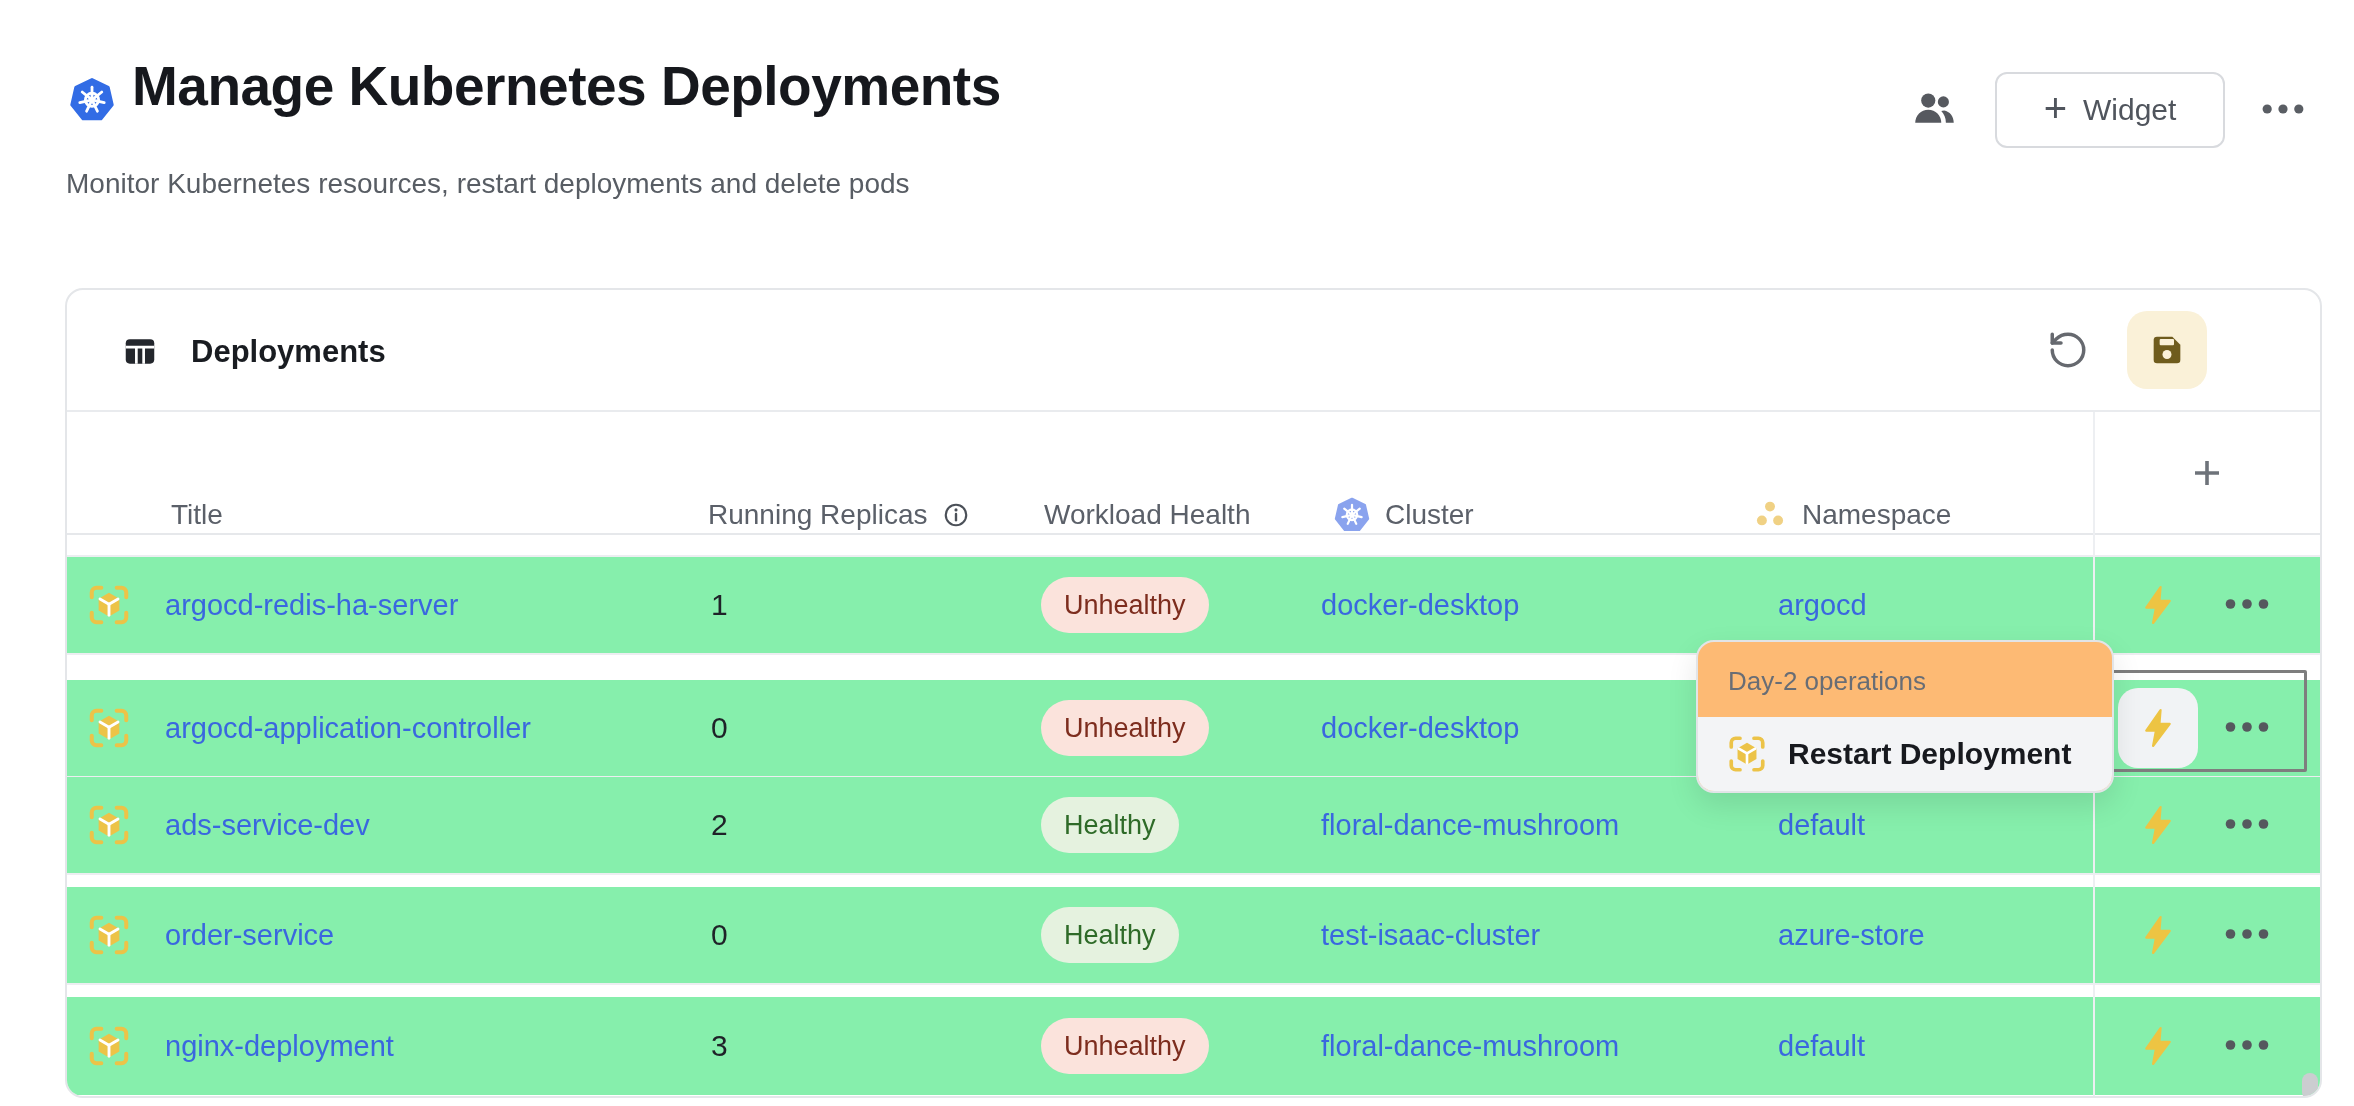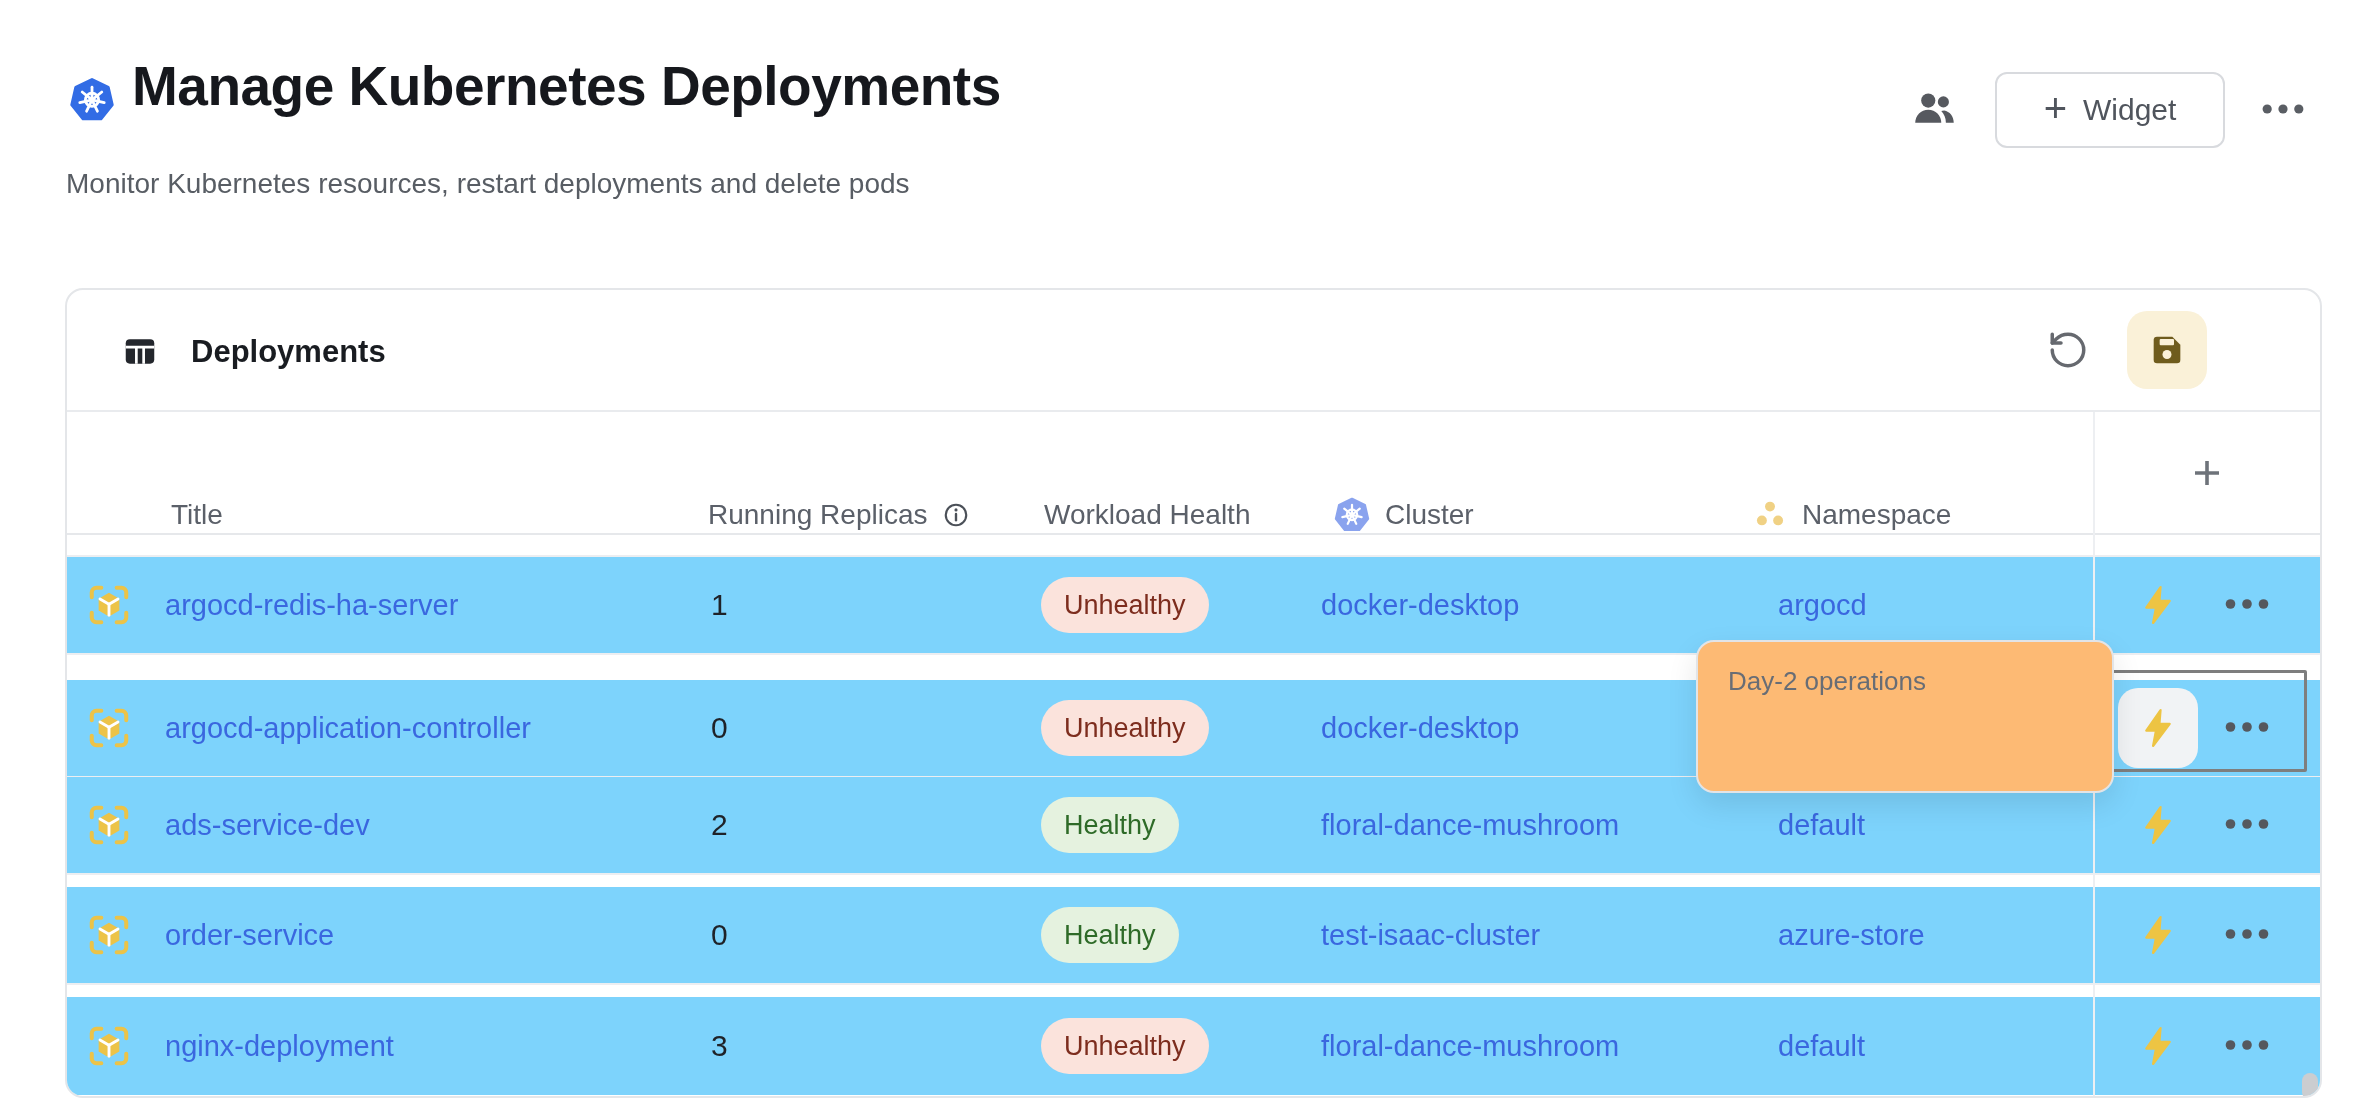--- a/index.html
+++ b/index.html
@@ -42,21 +42,21 @@
   .th svg { flex:none; }
   .add-col-btn { position:absolute; left:2026px; top:0; width:227px; height:100%;
     background:none; border:none; cursor:pointer; color:#6e737a;
     display:flex; align-items:center; justify-content:center; }
 
   .sliver { position:absolute; left:0; top:245px; width:100%; height:22px;
     border-bottom:2px solid #eceef1; }
   .vsep { position:absolute; left:2026px; top:122px; bottom:0; width:2px; background:#edeff2; }
 
   
-  .row { position:absolute; left:0; width:100%; height:98px; border-bottom:2px solid #eceef1; background:#7dd3fc; }
+  .row { position:absolute; left:0; width:100%; height:98px; border-bottom:2px solid #eceef1; background:#86efac; }
   .row.last { border-bottom:none; }
   .row > * { position:absolute; top:50%; transform:translateY(-50%); }
   .c-icon { left:19px; width:46px; height:46px; color:#ecc348; }
   .c-title { left:98px; }
   .c-rep { left:644px; font-size:30px; color:#1f2228; }
   .c-health { left:974px; display:inline-flex; align-items:center; height:56px;
     padding:0 23px; border-radius:28px; font-size:27px; }
   .c-health.bad { background:#fbe3dc; color:#7d2d1e; }
   .c-health.ok  { background:#e5f2df; color:#2e6b28; }
   .c-cluster { left:1254px; }
@@ -327,15 +327,21 @@
       </button>
     </div>
 
     <div class="vsep"></div>
     <div class="focus-box"></div>
     <div class="scroll-thumb"></div>
   </section>
 
   <div class="popup">
     <div class="popup-hdr">Day-2 operations</div>
+    <div class="popup-item">
+      <svg class="p-cube" viewBox="0 0 24 24">
+          <use href="#sym-cube"></use>
+        </svg>
+      <span class="p-label">Restart Deployment</span>
+    </div>
   </div>
 
 </div>
 
 </body></html>

